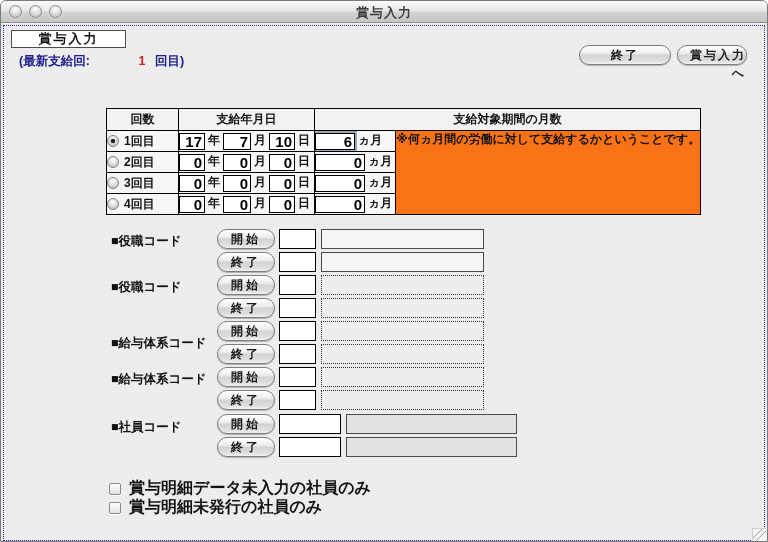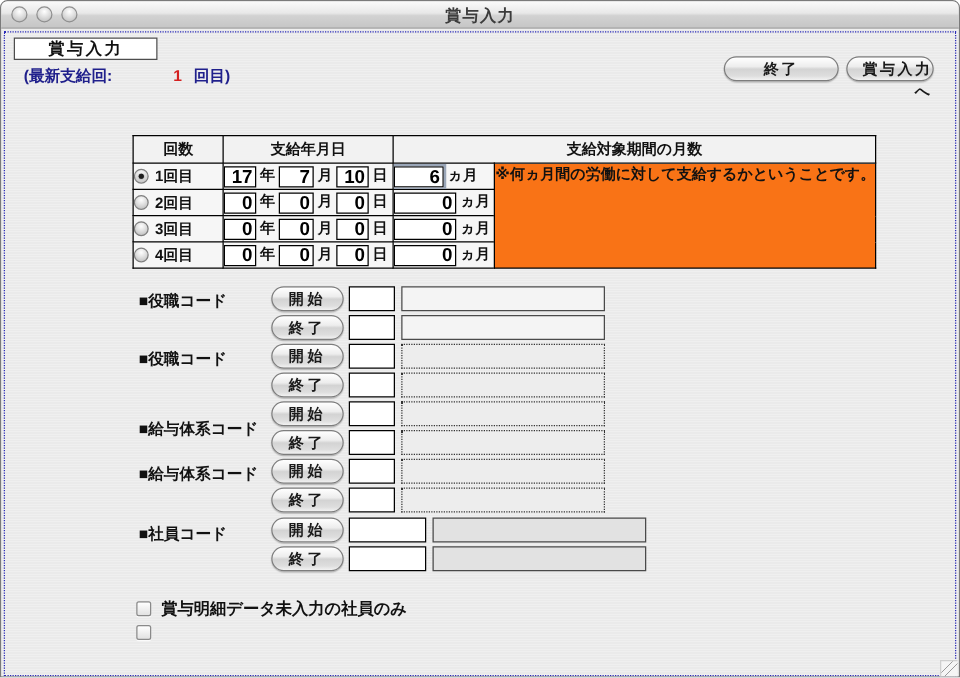--- a/index.html
+++ b/index.html
@@ -87,21 +87,21 @@
   .disp { display:inline-block; vertical-align:top; height:20px; margin-left:5px; }
   .disp.solid  { width:163px; border:1px solid #4a4a4a; background:#f4f4f4; }
   .disp.dotted { width:163px; border:1px dotted #333;   background:#ededed; }
   .disp.gray   { width:171px; border:1px solid #4a4a4a; background:#e2e2e2; }
 
   
   .chk-row { position:absolute; left:108px; height:14px; white-space:nowrap; }
   .checkbox { display:inline-block; width:12px; height:12px; border:1px solid #8a8a8a;
     border-radius:2px; background:linear-gradient(to bottom,#ffffff,#e2e2e2);
     vertical-align:-2px; box-shadow:0 1px 0 rgba(255,255,255,0.8); }
-  .chk-row .clab { margin-left:8px; font-size:13px; font-weight:bold; color:#111; }
+  .chk-row .clab { margin-left:8px; font-size:16px; font-weight:bold; color:#111; }
 
   .resize-grip { position:absolute; right:1px; bottom:1px; width:14px; height:14px;
     background:
       linear-gradient(135deg, transparent 0 6px, #9a9a9a 6px 7px, transparent 7px 10px, #9a9a9a 10px 11px, transparent 11px),
       #f5f5f5; border-left:1px solid #cfcfcf; border-top:1px solid #cfcfcf; }
 </style>
 </head>
 <body>
 
 <div class="window">
@@ -200,18 +200,18 @@
       <button class="aqua btn-sm">開始</button><input class="code code-wide" value="" style=""><span class="disp gray"></span>
     </div>
     <div class="sec-row" style="top:414px">
       <button class="aqua btn-sm">終了</button><input class="code code-wide" value="" style=""><span class="disp gray"></span>
     </div>
 
     <div class="chk-row" style="top:455px">
       <span class="checkbox"></span><span class="clab">賞与明細データ未入力の社員のみ</span>
     </div>
     <div class="chk-row" style="top:474px">
-      <span class="checkbox"></span>
+      <span class="checkbox"></span><span class="clab">賞与明細未発行の社員のみ</span>
     </div>
 
     <div class="resize-grip"></div>
   </div>
 </div>
 
 </body></html>

